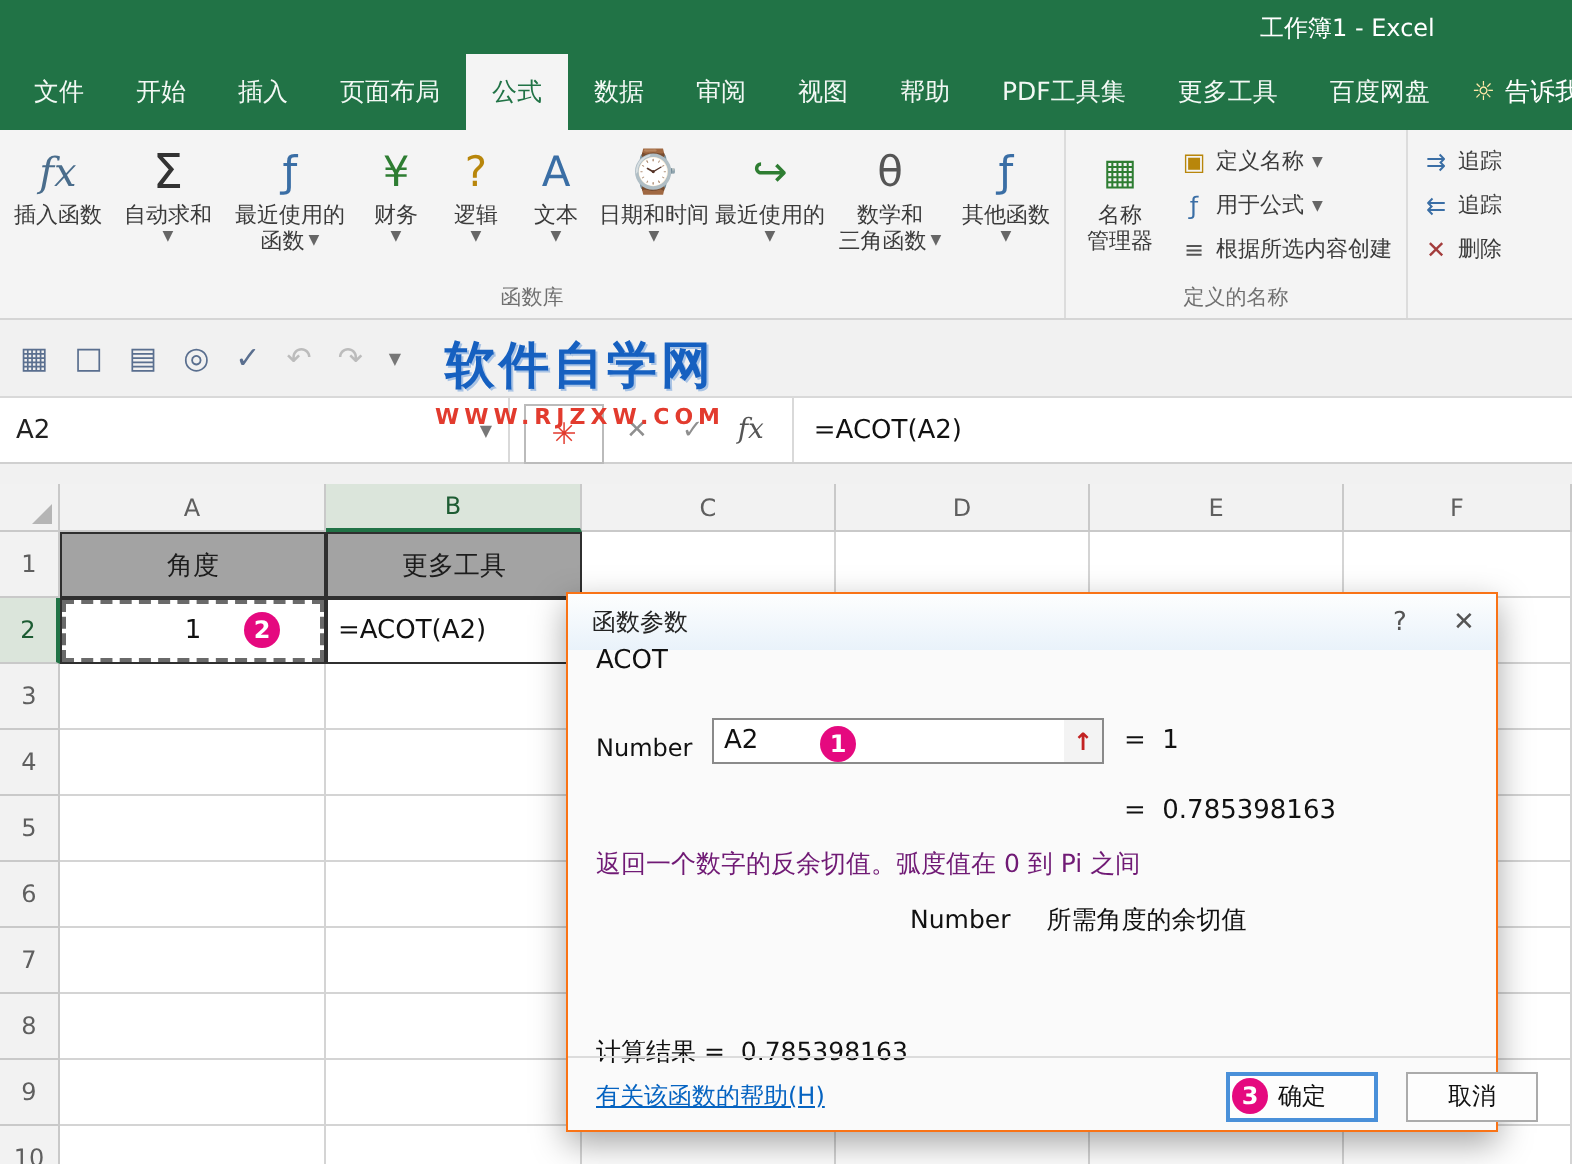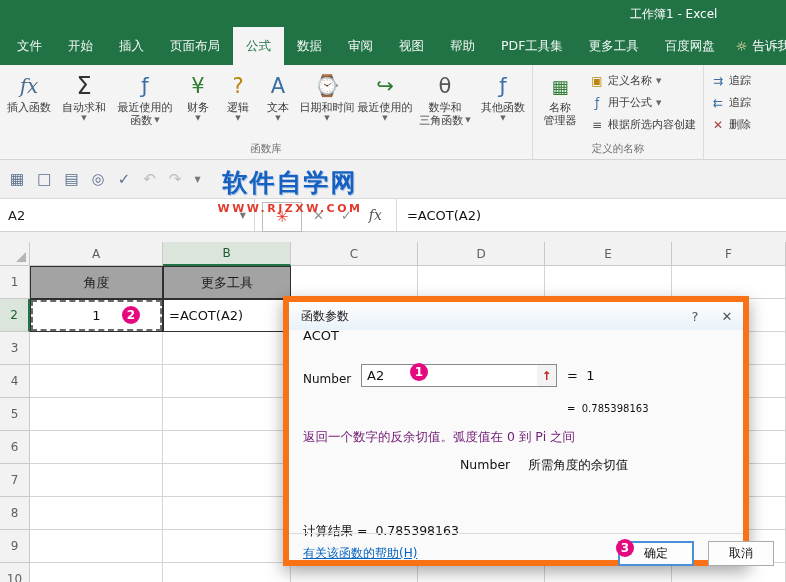--- a/index.html
+++ b/index.html
@@ -83,37 +83,37 @@
       border-width:0 0 10px 10px;border-color:transparent transparent #b5b5b5 transparent;}
   .cell{border-right:1px solid #d4d4d4;border-bottom:1px solid #d4d4d4;font-size:13px;color:#111;
         display:flex;align-items:center;padding-left:5px;box-sizing:border-box;overflow:hidden;}
   .cell.center{justify-content:center;padding-left:0;}
   .greencell{background:#a3a3a3;justify-content:center;padding-left:0;color:#1c1c1c;}
   .rb{border:1px solid #2f2f2f;}
   .ants{outline:2px dashed #6a6a6a;outline-offset:-3px;}
 
   
   .dialog{position:absolute;left:283px;top:296px;width:466px;height:270px;background:#fafafa;
-          border:6px solid #f97316;box-shadow:0 6px 16px rgba(0,0,0,.35);z-index:10;box-sizing:border-box;}
+          border:1px solid #f97316;box-shadow:0 6px 16px rgba(0,0,0,.35);z-index:10;box-sizing:border-box;}
   .dlg-title{height:28px;display:flex;align-items:center;padding-left:12px;font-size:12px;color:#222;
              background:linear-gradient(#fdfefe,#e9f2fa);}
   .dlg-btns{margin-left:auto;display:flex;}
   .dlg-help,.dlg-close{width:32px;height:28px;display:flex;align-items:center;justify-content:center;
              color:#555;font-size:13px;cursor:pointer;}
   .fn-name{position:absolute;left:14px;top:26px;font-size:13px;color:#111;}
   .p-label{position:absolute;left:14px;top:70px;font-size:12px;color:#111;}
   .p-input{position:absolute;left:72px;top:62px;width:177px;height:23px;background:#fff;
            border:1px solid #8a8a8a;box-sizing:border-box;display:flex;align-items:center;
            padding-left:5px;font-size:13px;color:#111;}
   .collapse{position:absolute;left:248px;top:62px;width:20px;height:23px;border:1px solid #8a8a8a;
             border-left:none;background:#f3f3f3;box-sizing:border-box;display:flex;
             align-items:center;justify-content:center;cursor:pointer;}
   .c-arrow{color:#c22222;font-size:12px;font-weight:bold;}
   .eq1{position:absolute;left:278px;top:66px;font-size:13px;color:#111;white-space:pre;}
-  .eq2{position:absolute;left:278px;top:101px;font-size:10px;color:#111;white-space:pre;}
+  .eq2{position:absolute;left:278px;top:101px;font-size:13px;color:#111;white-space:pre;}
   .desc{position:absolute;left:14px;top:127px;font-size:12.5px;color:#701a75;}
   .phelp{position:absolute;left:155px;top:155px;font-size:12.5px;color:#111;margin-left:16px;}
   .phn{margin-right:14px;}
   .calc{position:absolute;left:14px;top:205px;font-size:12.5px;color:#111;white-space:pre;margin-top:16px;}
   .dlg-sep{position:absolute;left:0;top:231px;width:100%;border-top:1px solid #dcdcdc;}
   .help-link{position:absolute;left:14px;top:243px;font-size:12px;color:#0563c1;
              text-decoration:underline;cursor:pointer;}
   .okbtn{position:absolute;left:329px;top:239px;width:76px;height:25px;background:#fdfdfd;
          border:2px solid #4a90d9;font-size:12px;color:#111;font-family:inherit;cursor:pointer;}
   .cancelbtn{position:absolute;left:419px;top:239px;width:66px;height:25px;background:#fdfdfd;

